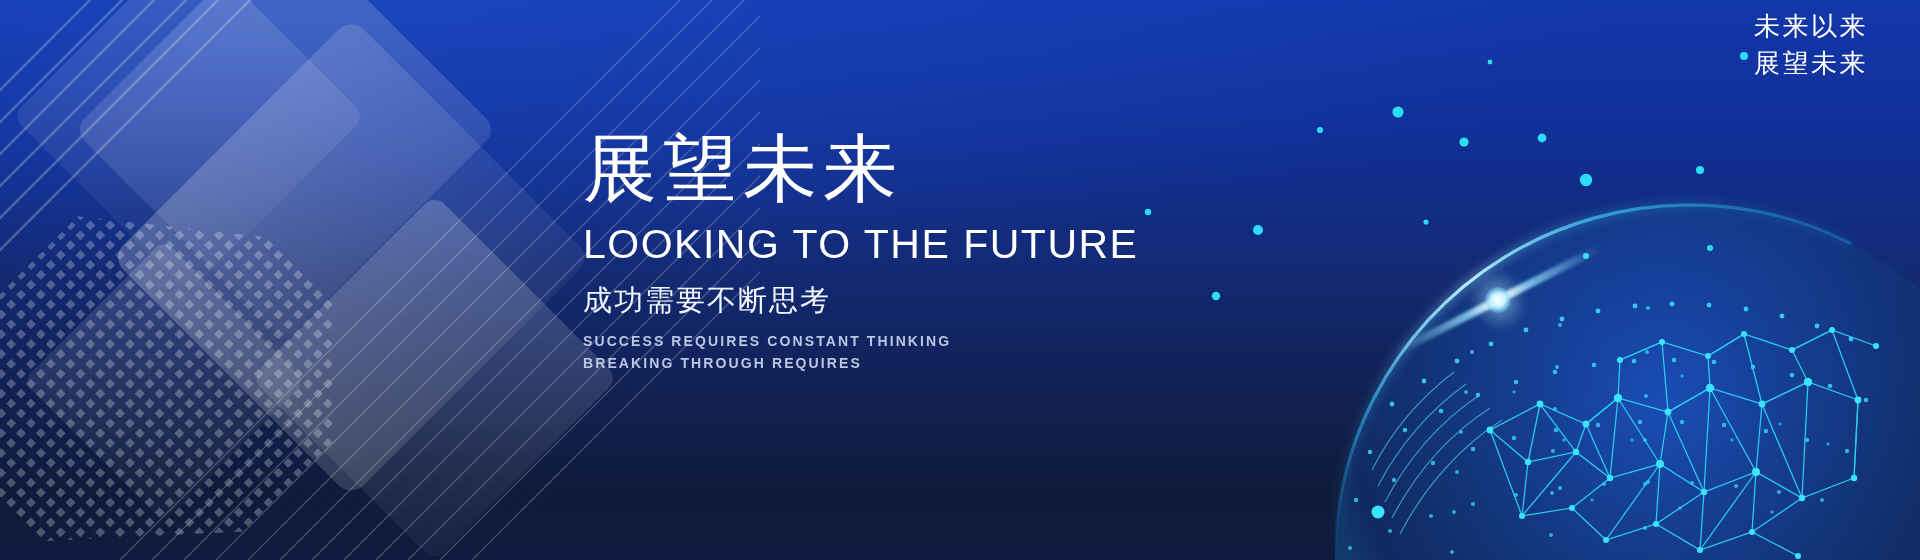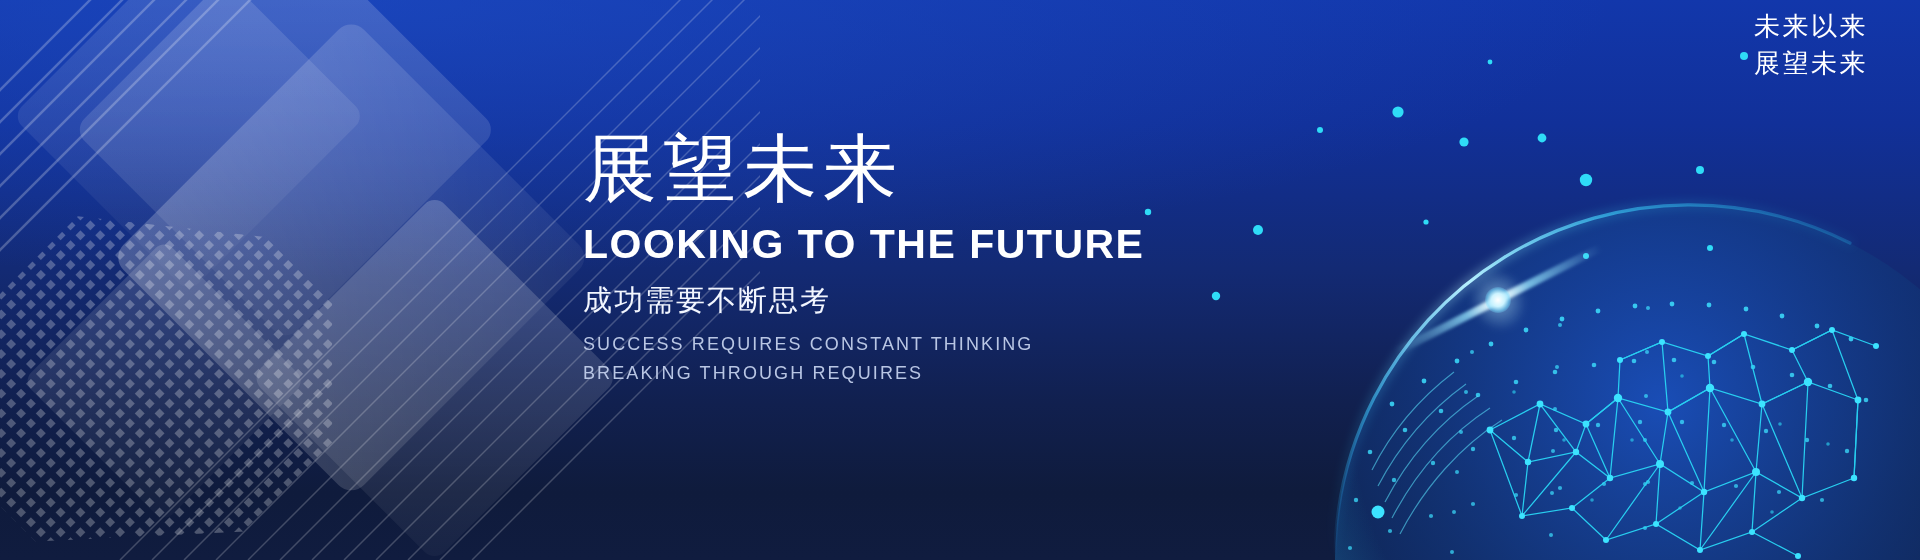--- a/index.html
+++ b/index.html
@@ -48,30 +48,30 @@
     transform:rotate(-27deg);filter:blur(3px);
   }
 
   
   .copy{position:absolute;left:583px;top:132px;width:620px;}
   .headline{
     font-size:74px;line-height:1;font-weight:400;color:#fff;
     letter-spacing:6px;margin:0 0 18px 0;white-space:nowrap;
   }
   .subhead{
-    font-size:41px;line-height:1;font-weight:700;color:#fff;
+    font-size:41px;line-height:1;font-weight:400;color:#fff;
     letter-spacing:1.5px;margin:0 0 16px 0;white-space:nowrap;
   }
   .cn-line{
     font-size:29px;line-height:1.33;font-weight:500;color:#f2f6ff;
     letter-spacing:2px;white-space:nowrap;
   }
   .cn-block{margin:16px 0 10px 0;}
   .en-small{
-    font-size:18px;line-height:1.62;font-weight:400;color:#b9c6e4;
+    font-size:14px;line-height:1.62;font-weight:700;color:#b9c6e4;
     letter-spacing:2.1px;white-space:nowrap;
   }
 
   .corner{
     position:absolute;right:52px;top:8px;text-align:center;
   }
   .corner div{
     font-size:26px;line-height:1.42;font-weight:500;color:#ffffff;letter-spacing:2.5px;
     white-space:nowrap;
   }

